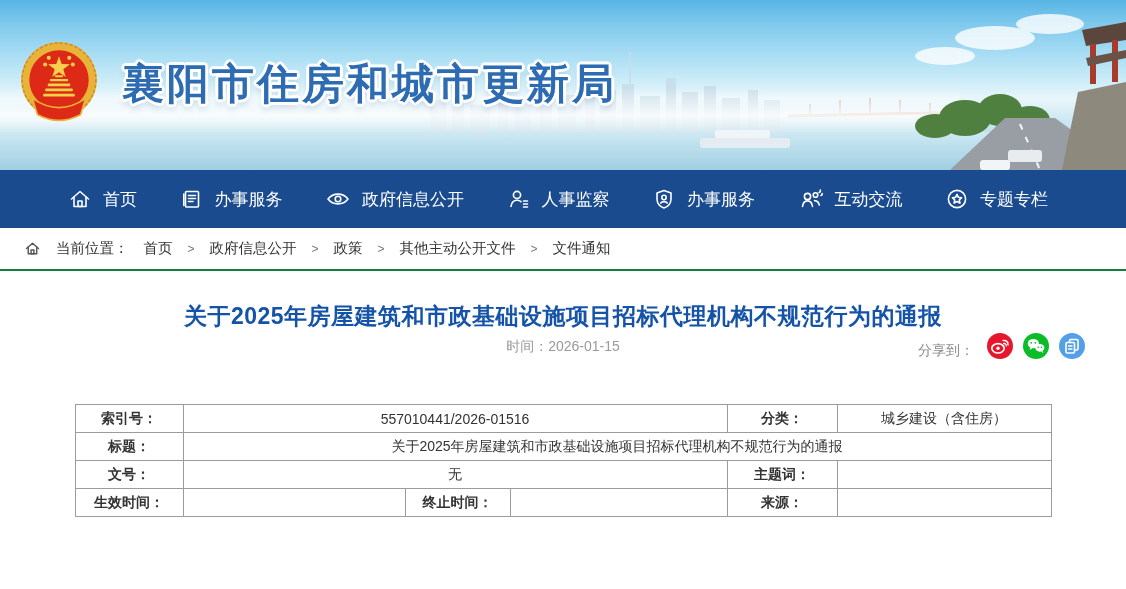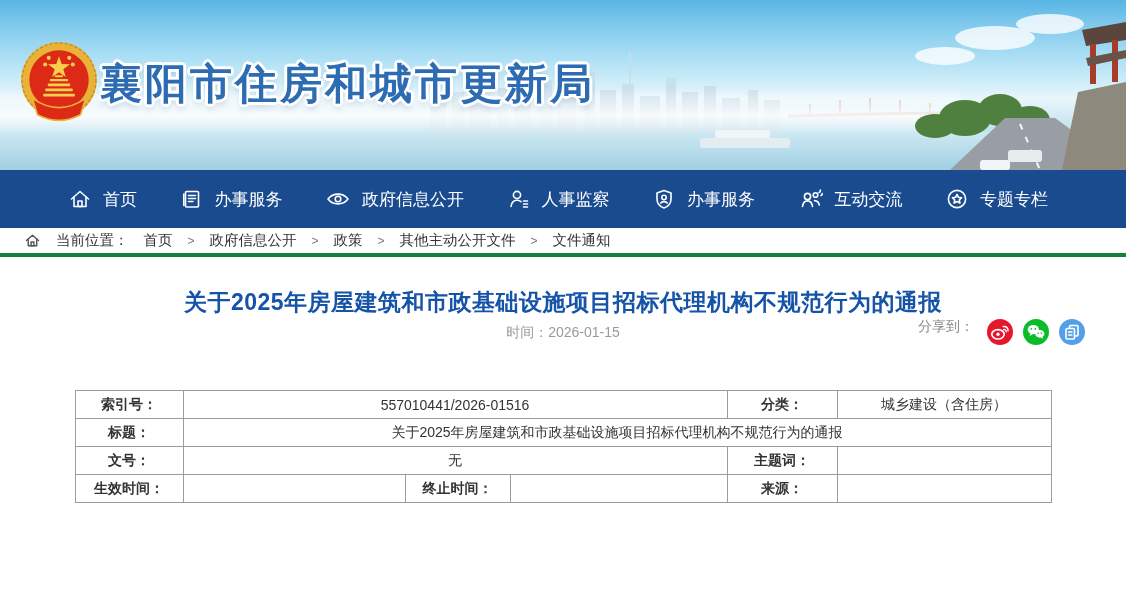--- a/index.html
+++ b/index.html
@@ -12,60 +12,60 @@
   
   .banner {
     position: relative; width: 100%; height: 170px; overflow: hidden;
     background:
       linear-gradient(180deg, #58b5e4 0%, #7fc9ed 14%, #a8ddf4 32%, #ceedf8 48%,
                       #e9f6fb 58%, #d4ebf4 68%, #b9deec 80%, #a9d6e8 100%);
   }
   .banner-decor { position: absolute; inset: 0; }
   .emblem { position: absolute; left: 18px; top: 40px; width: 82px; height: 88px; }
   .banner-title {
-    position: absolute; left: 100px; top: 56px;
+    position: absolute; left: 122px; top: 56px;
     font-size: 42px; font-weight: 900; letter-spacing: 3px; color: #2d6cb3;
     text-shadow: -2px -2px 0 #fff, 2px -2px 0 #fff, -2px 2px 0 #fff, 2px 2px 0 #fff,
                  -3px 0 0 #fff, 3px 0 0 #fff, 0 -3px 0 #fff, 0 3px 0 #fff,
                  0 5px 6px rgba(30,80,140,.25);
     white-space: nowrap; cursor: pointer;
   }
 
   
   .nav {
     height: 58px; background: #1a4b8f; display: flex; align-items: center;
     justify-content: space-between; padding: 0 78px 0 68px;
   }
   .nav-item {
     display: flex; align-items: center; gap: 11px; color: #fff;
     font-size: 17px; cursor: pointer; white-space: nowrap;
   }
   .nav-item svg { display: block; }
 
   
   .crumbbar {
-    height: 29px; display: flex; align-items: center; gap: 15px;
+    height: 43px; display: flex; align-items: center; gap: 15px;
     padding: 0 24px; font-size: 14.5px; color: #333;
-    border-bottom: 4px solid #15803d; background: #fff;
+    border-bottom: 2px solid #15803d; background: #fff;
   }
   .crumb-link { cursor: pointer; }
   .crumb-sep { color: #777; font-size: 12px; }
 
   
   .article-title {
     margin-top: 30px; text-align: center; font-size: 23px; font-weight: bold;
     color: #1553a8; letter-spacing: 0.5px;
   }
   .meta-row { position: relative; height: 34px; margin-top: 0; }
   .meta-time {
     position: absolute; left: 50%; top: 6px; transform: translateX(-50%);
     color: #9a9a9a; font-size: 14px; white-space: nowrap;
   }
   .share-box {
-    position: absolute; right: 40px; top: 0; display: flex; align-items: flex-start; gap: 8px;
+    position: absolute; right: 40px; top: 0; display: flex; align-items: flex-end; gap: 8px;
     color: #8a8a8a; font-size: 14px;
   }
   .share-box .share-label { margin-right: 4px; }
   .share-icon { width: 28px; height: 28px; cursor: pointer; display: block; }
 
   
   table.meta {
     width: 976px; margin: 38px auto 0; border-collapse: collapse; table-layout: fixed;
   }
   table.meta td {

